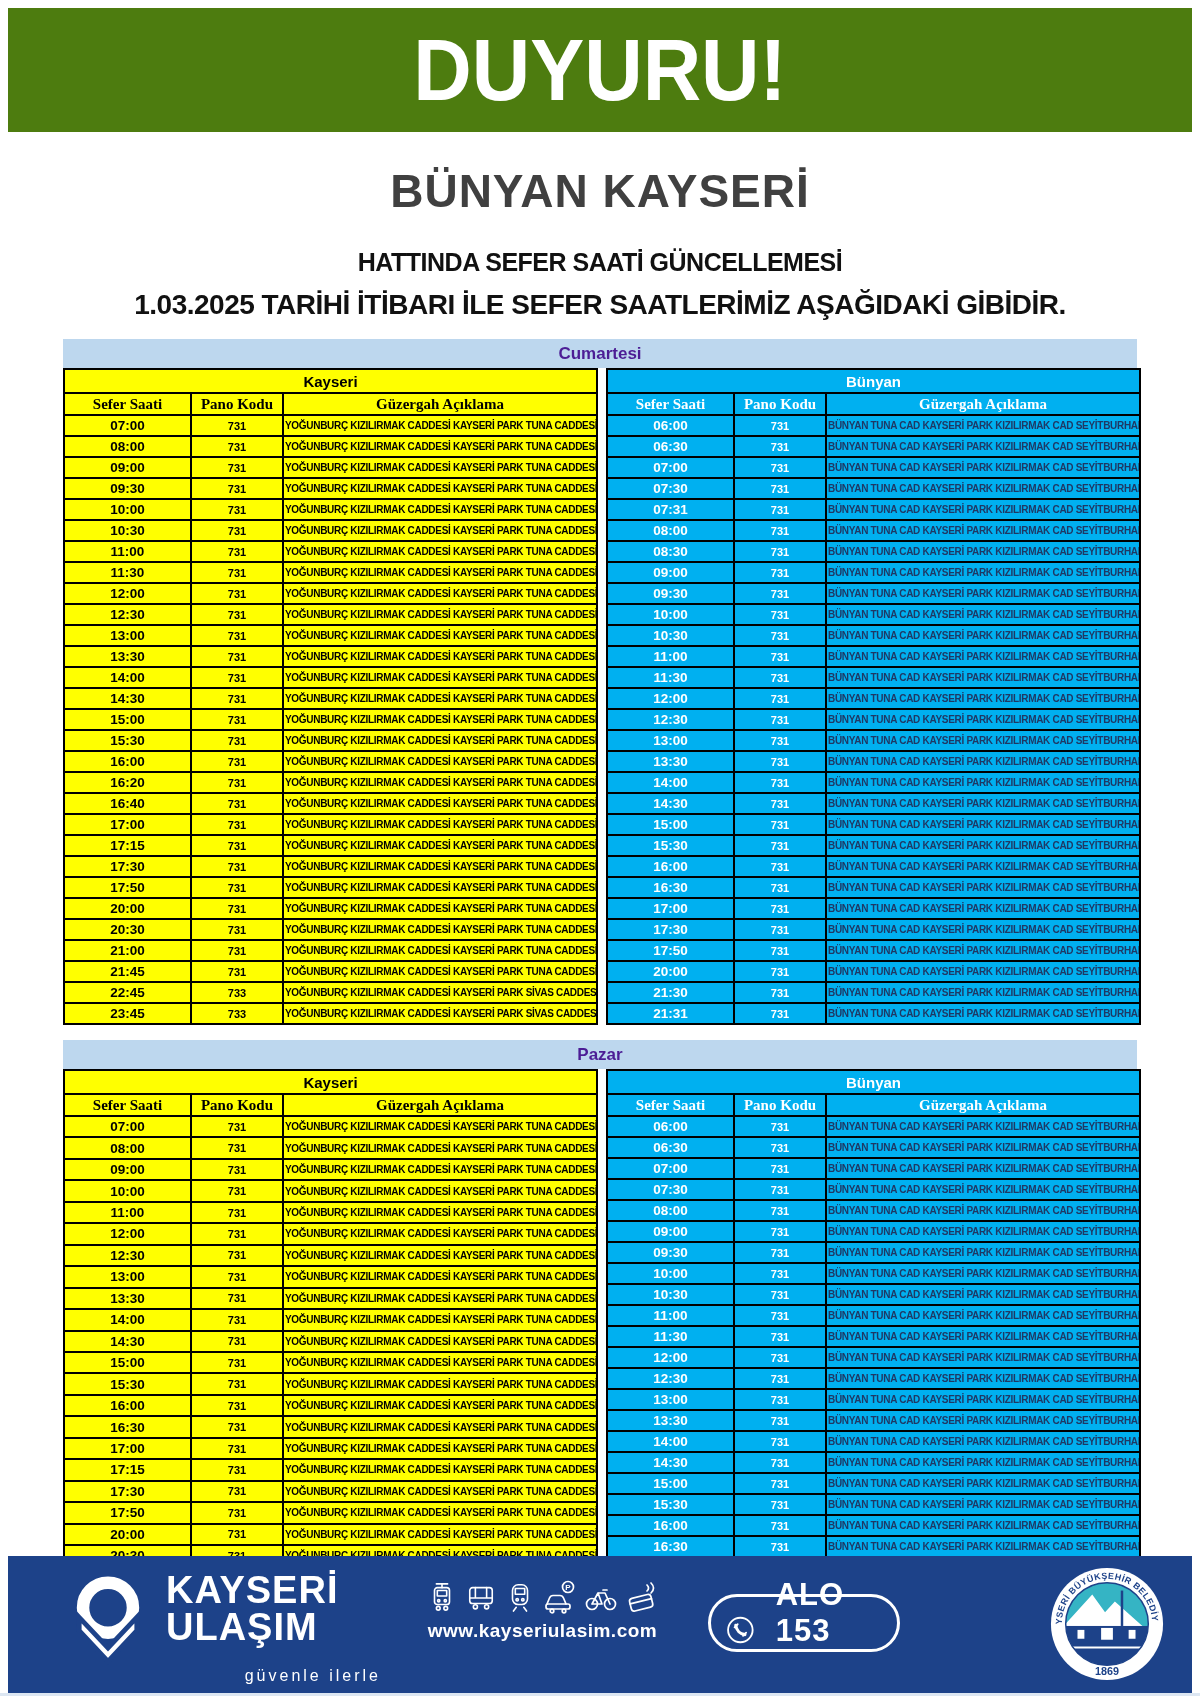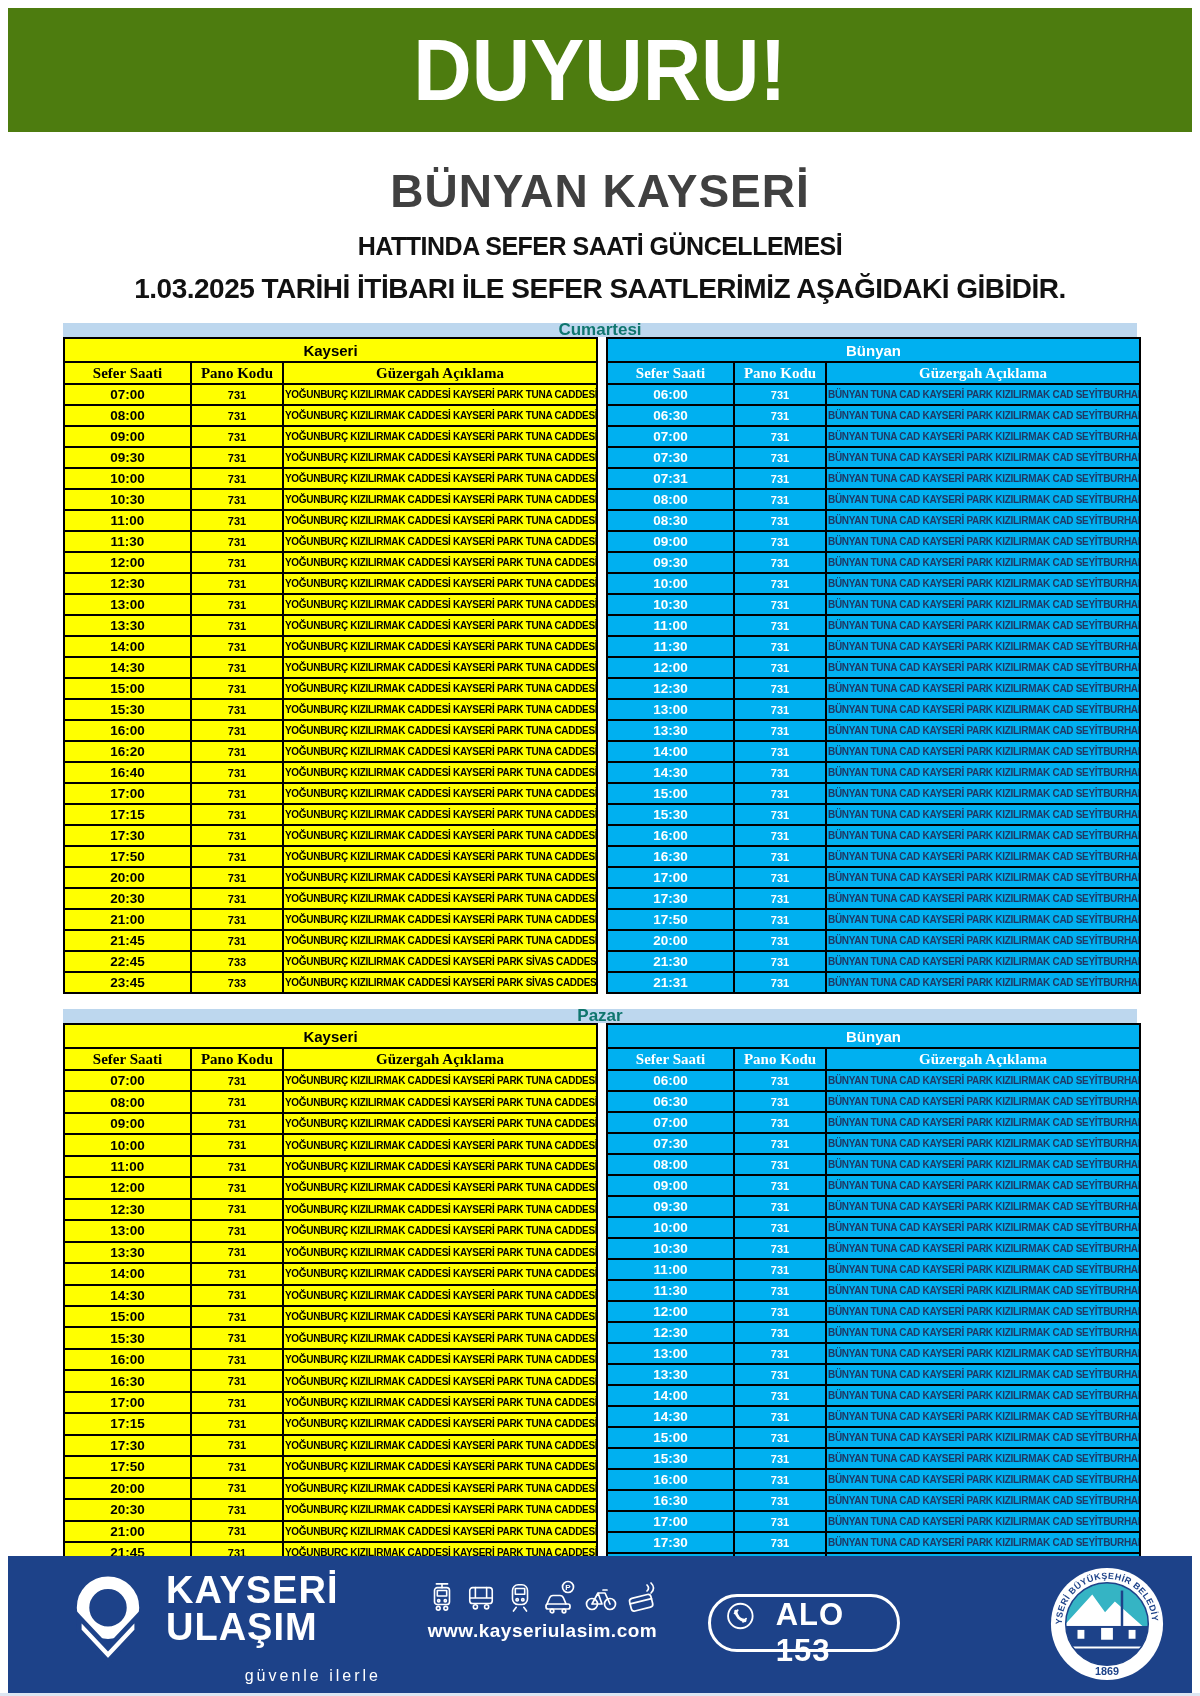--- a/index.html
+++ b/index.html
@@ -18,33 +18,33 @@
     color: #fff; font-size: 88px; font-weight: bold; letter-spacing: 0px;
     display: inline-block; transform: scaleX(.92);
   }
 
   
   .route-title {
     margin-top: 32px; text-align: center; color: #404040;
     font-size: 46px; font-weight: bold; letter-spacing: 1px;
   }
   .subtitle {
-    margin-top: 14px; text-align: center; color: #111;
+    margin-top: 30px; text-align: center; color: #111;
     font-size: 25px; font-weight: bold; letter-spacing: -0.5px;
   }
   .effective {
     margin-top: 12px; text-align: center; color: #111;
     font-size: 28px; font-weight: bold; letter-spacing: -0.5px;
   }
 
   
   .tables-wrap { width: 1074px; margin: 18px 0 0 63px; }
   .day-section { margin-bottom: 15px; }
   .day-band {
-    height: 14px; background: #bdd7ee; color: #0f766e;
+    height: 29px; background: #bdd7ee; color: #4c1d95;
     font-size: 17px; font-weight: bold;
     display: flex; align-items: center; justify-content: center;
   }
   .halves { display: flex; gap: 8px; }
   table.half { border-collapse: collapse; table-layout: fixed; width: 533px; }
   col.w0 { width: 127px; } col.w1 { width: 92px; } col.w2 { width: 314px; }
   .half th, .half td {
     border: 2px solid #000; text-align: center; vertical-align: middle;
     font-weight: bold; white-space: nowrap; overflow: hidden; padding: 0;
   }
@@ -66,21 +66,21 @@
   .pin-logo { position: absolute; left: 52px; top: 14px; }
   .brand-text { position: absolute; left: 158px; top: 16px; width: 215px; }
   .brand-line { font-size: 38px; font-weight: bold; line-height: 0.98; letter-spacing: 1px; }
   .tagline { margin-top: 21px; font-size: 16px; letter-spacing: 3px; text-align: right; }
   .mid { position: absolute; left: 392px; top: 24px; width: 285px; text-align: center; }
   .icons-row { display: flex; justify-content: center; gap: 9px; }
   .website { margin-top: 6px; font-size: 19px; font-weight: bold; letter-spacing: 0.5px; }
   .alo-pill {
     position: absolute; left: 700px; top: 38px; height: 58px; width: 192px;
     border: 3px solid #fff; border-radius: 29px;
-    display: flex; align-items: flex-start; gap: 20px; padding: 0 14px;
+    display: flex; align-items: flex-end; gap: 20px; padding: 0 14px;
   }
   .alo-label { font-size: 31px; font-weight: bold; letter-spacing: 1px; }
   .seal { position: absolute; right: 26px; top: 9px; }
   .bottom-strip {
     position: absolute; left: 0; top: 1685px; width: 1200px; height: 11px;
     background: #dce6f2;
   }
 </style>
 </head>
 <body>

